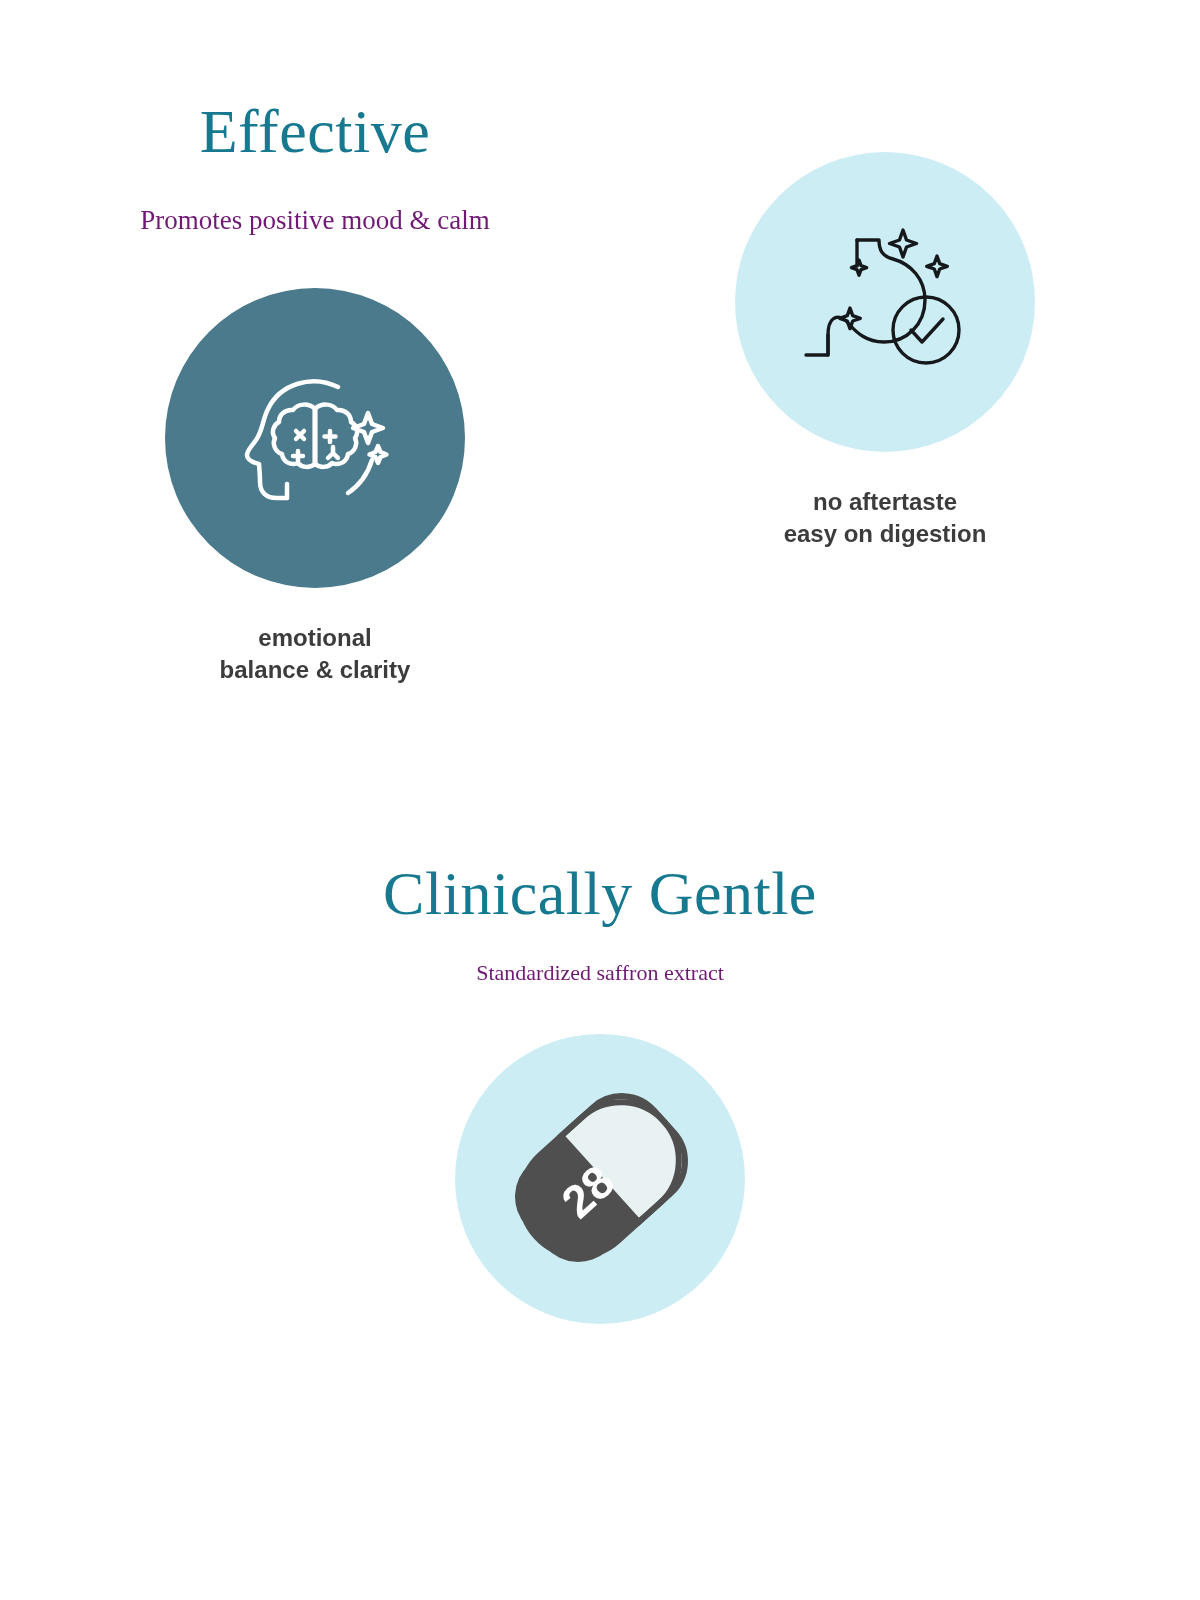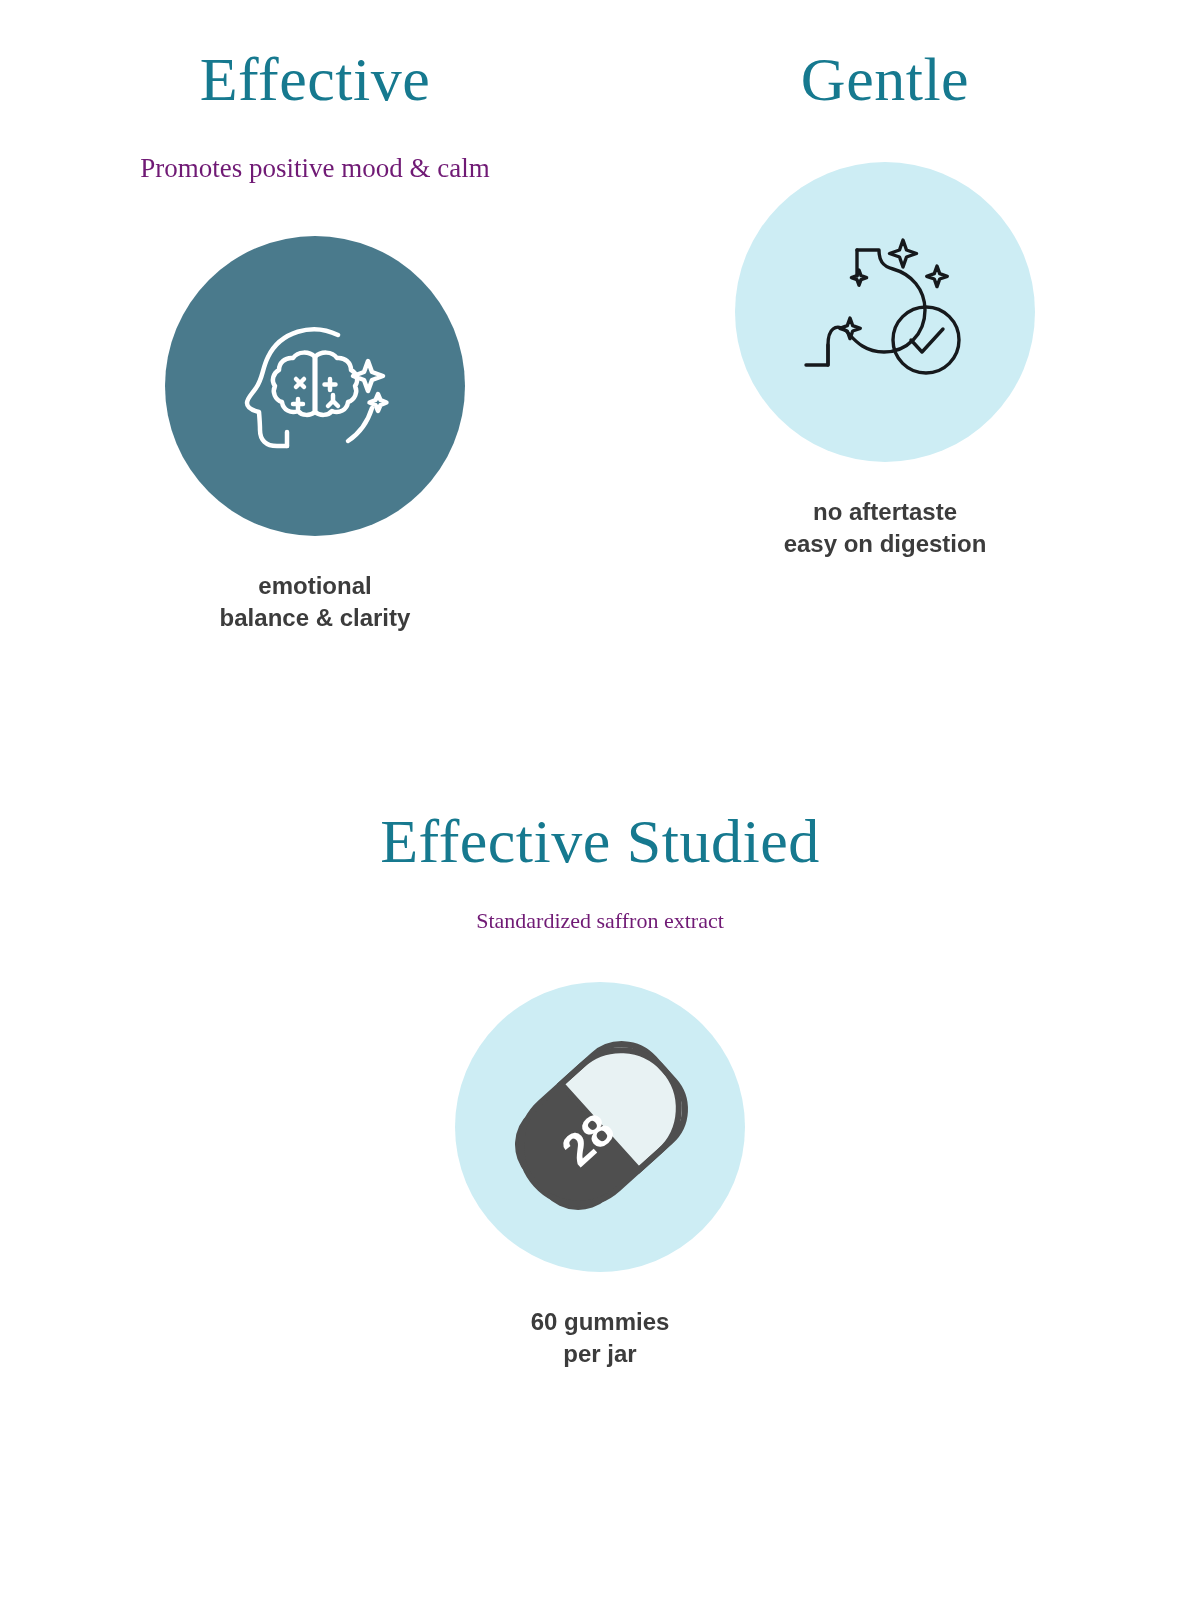--- a/index.html
+++ b/index.html
@@ -21,21 +21,21 @@
     height: 1600px;
     position: relative;
     box-sizing: border-box;
   }
 
   
   .top-row {
     display: flex;
     width: 1140px;
     margin: 0 auto;
-    padding-top: 48px;
+    padding-top: 100px;
     box-sizing: border-box;
   }
   .col {
     flex: 1 1 50%;
     display: flex;
     flex-direction: column;
     align-items: center;
     text-align: center;
   }
 
@@ -132,21 +132,20 @@
 
           <path d="M148 70l4 11 11 4-11 4-4 11-4-11-11-4 11-4z"></path>
           <path d="M158 103l2.5 6 6 2.5-6 2.5-2.5 6-2.5-6-6-2.5 6-2.5z"></path>
         </svg>
       </div>
       <div class="caption">emotional
 balance &amp; clarity</div>
     </div>
 
     <div class="col">
-      <h2 class="feature-title">Gentle</h2>
       <div class="icon-wrap light">
         <svg width="200" height="200" viewBox="0 0 200 200" fill="none" stroke="#16191c" stroke-width="3.4" stroke-linecap="round" stroke-linejoin="round">
 
           <path d="M72 38h22c0 10 3 16 14 19 18 5 32 20 32 41 0 24-18 42-41 42-18 0-28-10-35-18-5-6-11-9-16-5-4 3-5 9-5 16v20H21"></path>
           <path d="M72 38v26"></path>
           <path d="M43 153v-20"></path>
 
           <circle cx="141" cy="128" r="33"></circle>
           <path d="M126 128l11 12 21-23"></path>
 
@@ -156,32 +155,30 @@
           <path d="M74 58l2 5.6 5.6 2-5.6 2-2 5.6-2-5.6-5.6-2 5.6-2z"></path>
         </svg>
       </div>
       <div class="caption">no aftertaste
 easy on digestion</div>
     </div>
 
   </div>
 
   <div class="bottom-block">
-    <h2 class="feature-title">Effective Studied</h2>
+    <h2 class="feature-title">Clinically Gentle</h2>
     <div class="feature-sub">Standardized saffron extract</div>
     <div class="icon-wrap light">
       <svg width="210" height="210" viewBox="0 0 210 210" fill="none">
         <g transform="rotate(-42 105 105)">
 
           <path d="M62 47h86v116H62a43 43 0 0 1-43-43V90a43 43 0 0 1 43-43z" transform="translate(0 0)" fill="#4f4f4f"></path>
 
           <path d="M105 47h43a43 43 0 0 1 43 43v30a43 43 0 0 1-43 43h-43z" fill="#e8f2f3" stroke="#4f4f4f" stroke-width="6"></path>
 
           <rect x="19" y="47" width="172" height="116" rx="58" fill="none" stroke="#4f4f4f" stroke-width="6"></rect>
           <text x="62" y="122" font-family="'Liberation Sans', sans-serif" font-size="46" font-weight="bold" fill="#ffffff">28</text>
         </g>
       </svg>
     </div>
-    <div class="caption">60 gummies
-per jar</div>
   </div>
 
 </div>
 
 </body></html>

